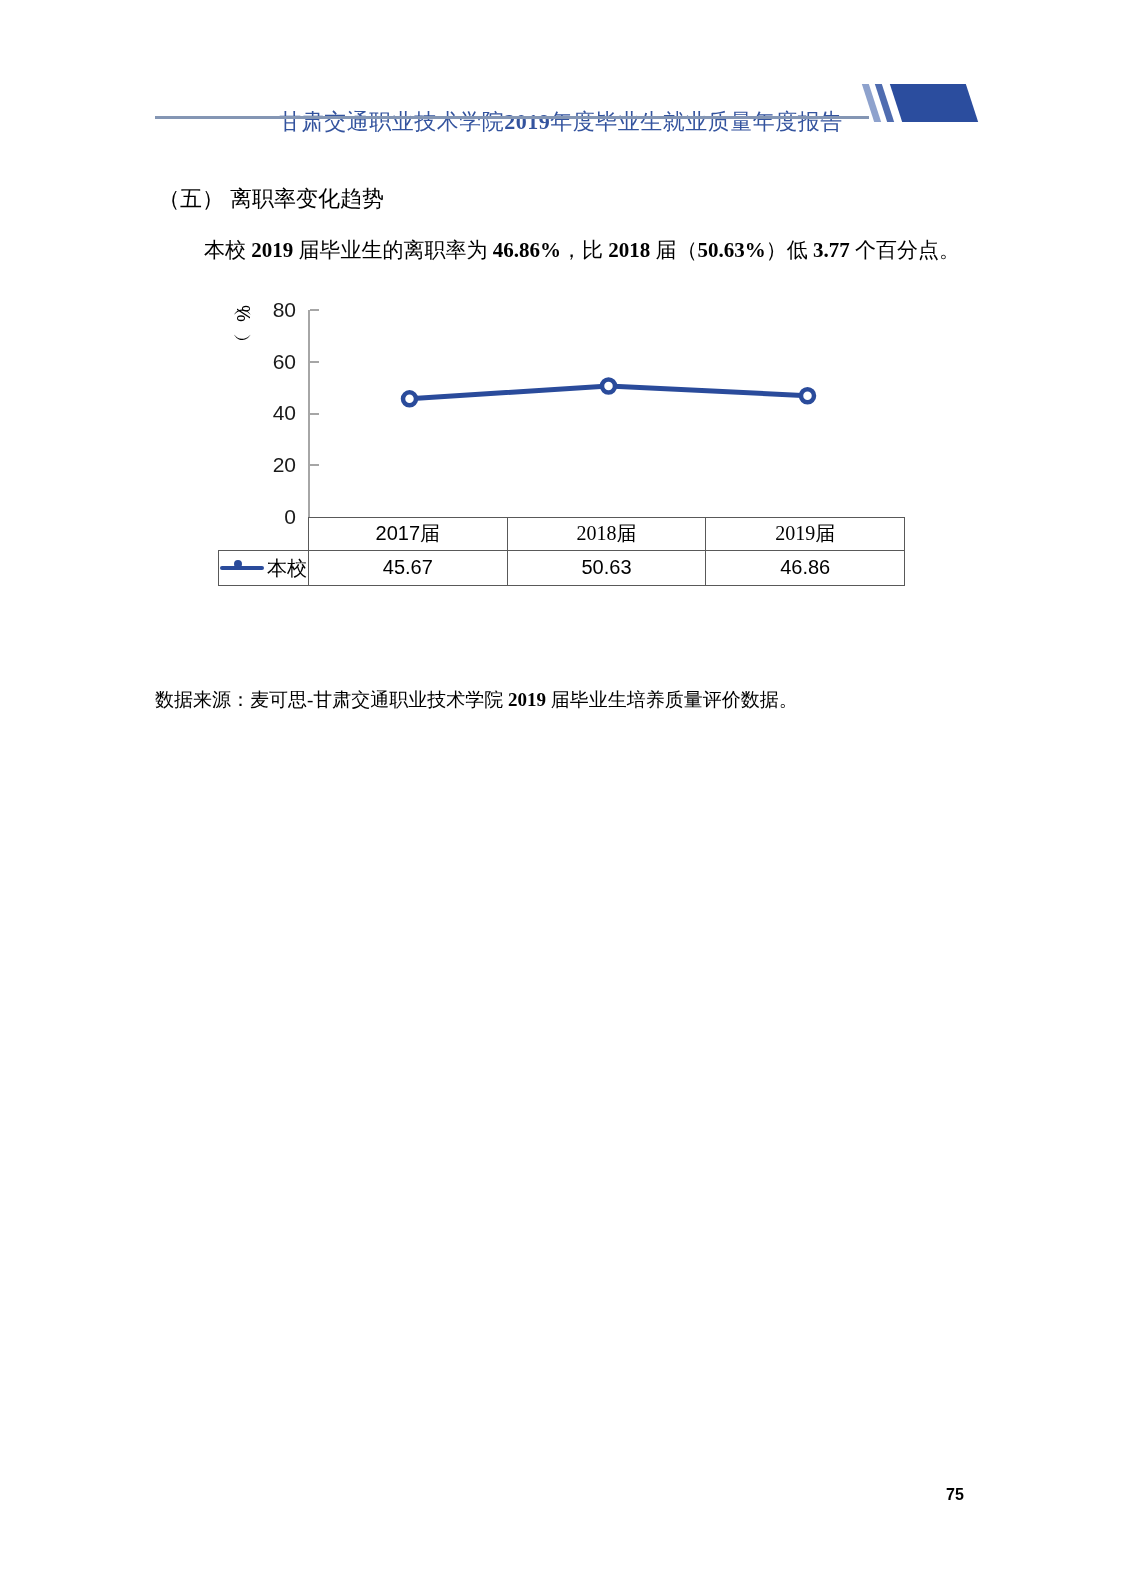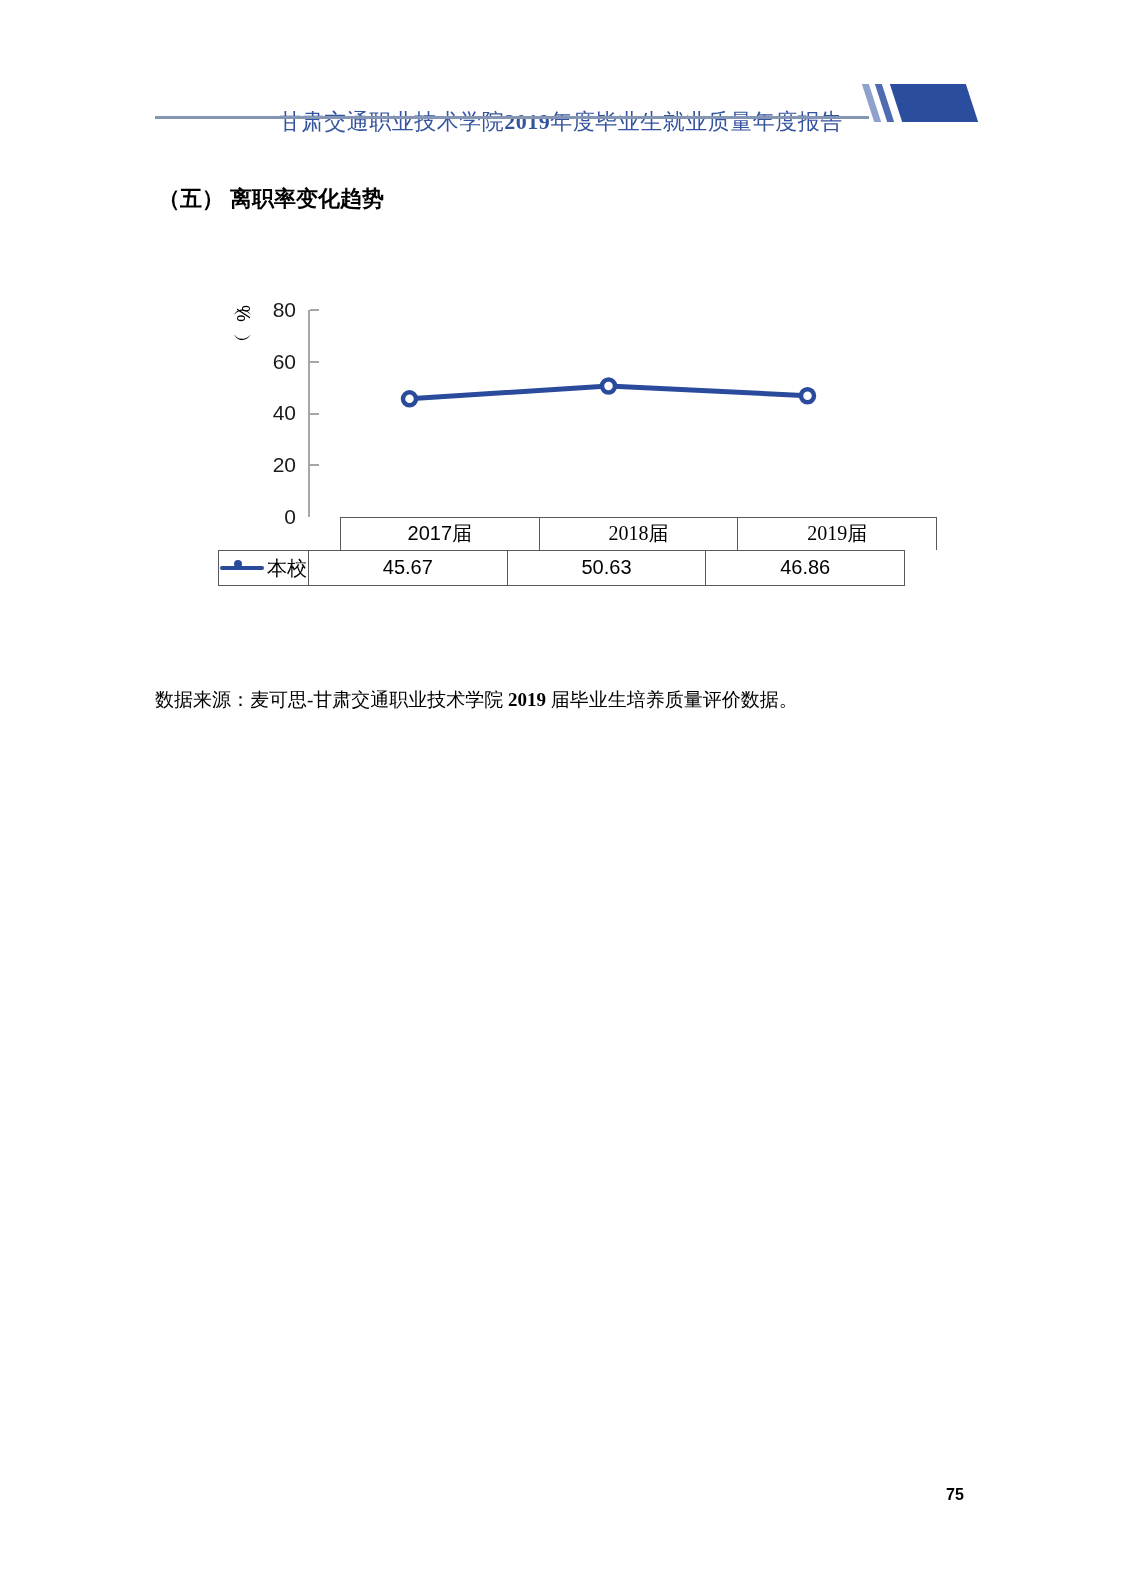--- a/index.html
+++ b/index.html
@@ -20,21 +20,21 @@
   .header-rule { position:absolute; left:155px; top:116px; width:714px; height:3px; }
   .deco { position:absolute; left:862px; top:84px; width:120px; height:38px; }
   .deco .s { position:absolute; top:0; height:38px; transform:skewX(18deg); }
   .stripe1 { left:6px;  width:7px; }
   .stripe2 { left:19px; width:7px; }
   .decobar { left:34px; width:76px; }
 
   
   .section-heading {
     position:absolute; left:158px; top:184px;
-    font-family:"Liberation Sans", sans-serif; font-weight:bold; font-size:22px;
+    font-family:"Liberation Sans", sans-serif; font-weight:normal; font-size:22px;
     white-space:nowrap;
   }
   .para {
     position:absolute; left:204px; top:236px; width:780px;
     font-size:21px; white-space:nowrap;
   }
 
   
   .chart {
     position:absolute; left:218px; top:300px; width:687px; height:286px;
@@ -50,21 +50,21 @@
   }
   .tick { position:absolute; left:0; width:9px; height:2px; background:#a6a6a6; }
   .ylab {
     position:absolute; left:28px; width:50px; height:26px; line-height:26px;
     text-align:right; font-size:21px; color:#1a1a1a;
   }
   #line-svg { position:absolute; left:0; top:0; overflow:visible; }
 
   .thead {
     position:absolute; left:90px; top:217px; width:597px; height:33px;
-    display:flex; border:1.5px solid #595959; border-bottom:none;margin-left:32px;
+    display:flex; border:1.5px solid #595959; border-bottom:none;
   }
   .thead .cell { flex:1; text-align:center; line-height:31px; font-size:20px; }
   .thead .cell + .cell { border-left:1.5px solid #595959;font-family:Liberation Serif, serif; }
   .tbody {
     position:absolute; left:0; top:250px; width:687px; height:36px;
     display:flex; border:1.5px solid #595959;
   }
   .legend-cell {
     width:90px; flex:none; display:flex; align-items:center; justify-content:center;
     gap:3px; border-right:1.5px solid #595959; font-size:20px;
@@ -96,20 +96,21 @@
 
   <div class="header-title" style="color: rgb(51, 83, 158);"><span>甘肃交通职业技术学院</span><b>2019</b><span>年度毕业生就业质量年度报告</span></div>
   <div class="header-rule" style="background: rgb(132, 150, 180);"></div>
   <div class="deco">
     <div class="s stripe1" style="background: rgb(142, 162, 205);"></div>
     <div class="s stripe2" style="background: rgb(79, 108, 176);"></div>
     <div class="s decobar" style="background: rgb(43, 77, 158);"></div>
   </div>
 
   <div class="section-heading">（五） 离职率变化趋势</div>
+  <div class="para"><span>本校 </span><b>2019</b><span> 届毕业生的离职率为 </span><b>46.86%</b><span>，比 </span><b>2018</b><span> 届（</span><b>50.63%</b><span>）低 </span><b>3.77</b><span> 个百分点。</span></div>
 
   <div class="chart">
     <div class="unit">（%）</div>
 
     <div class="ylab" style="top:-3px">80</div>
     <div class="ylab" style="top:49px">60</div>
     <div class="ylab" style="top:100px">40</div>
     <div class="ylab" style="top:152px">20</div>
     <div class="ylab" style="top:204px">0</div>
 

